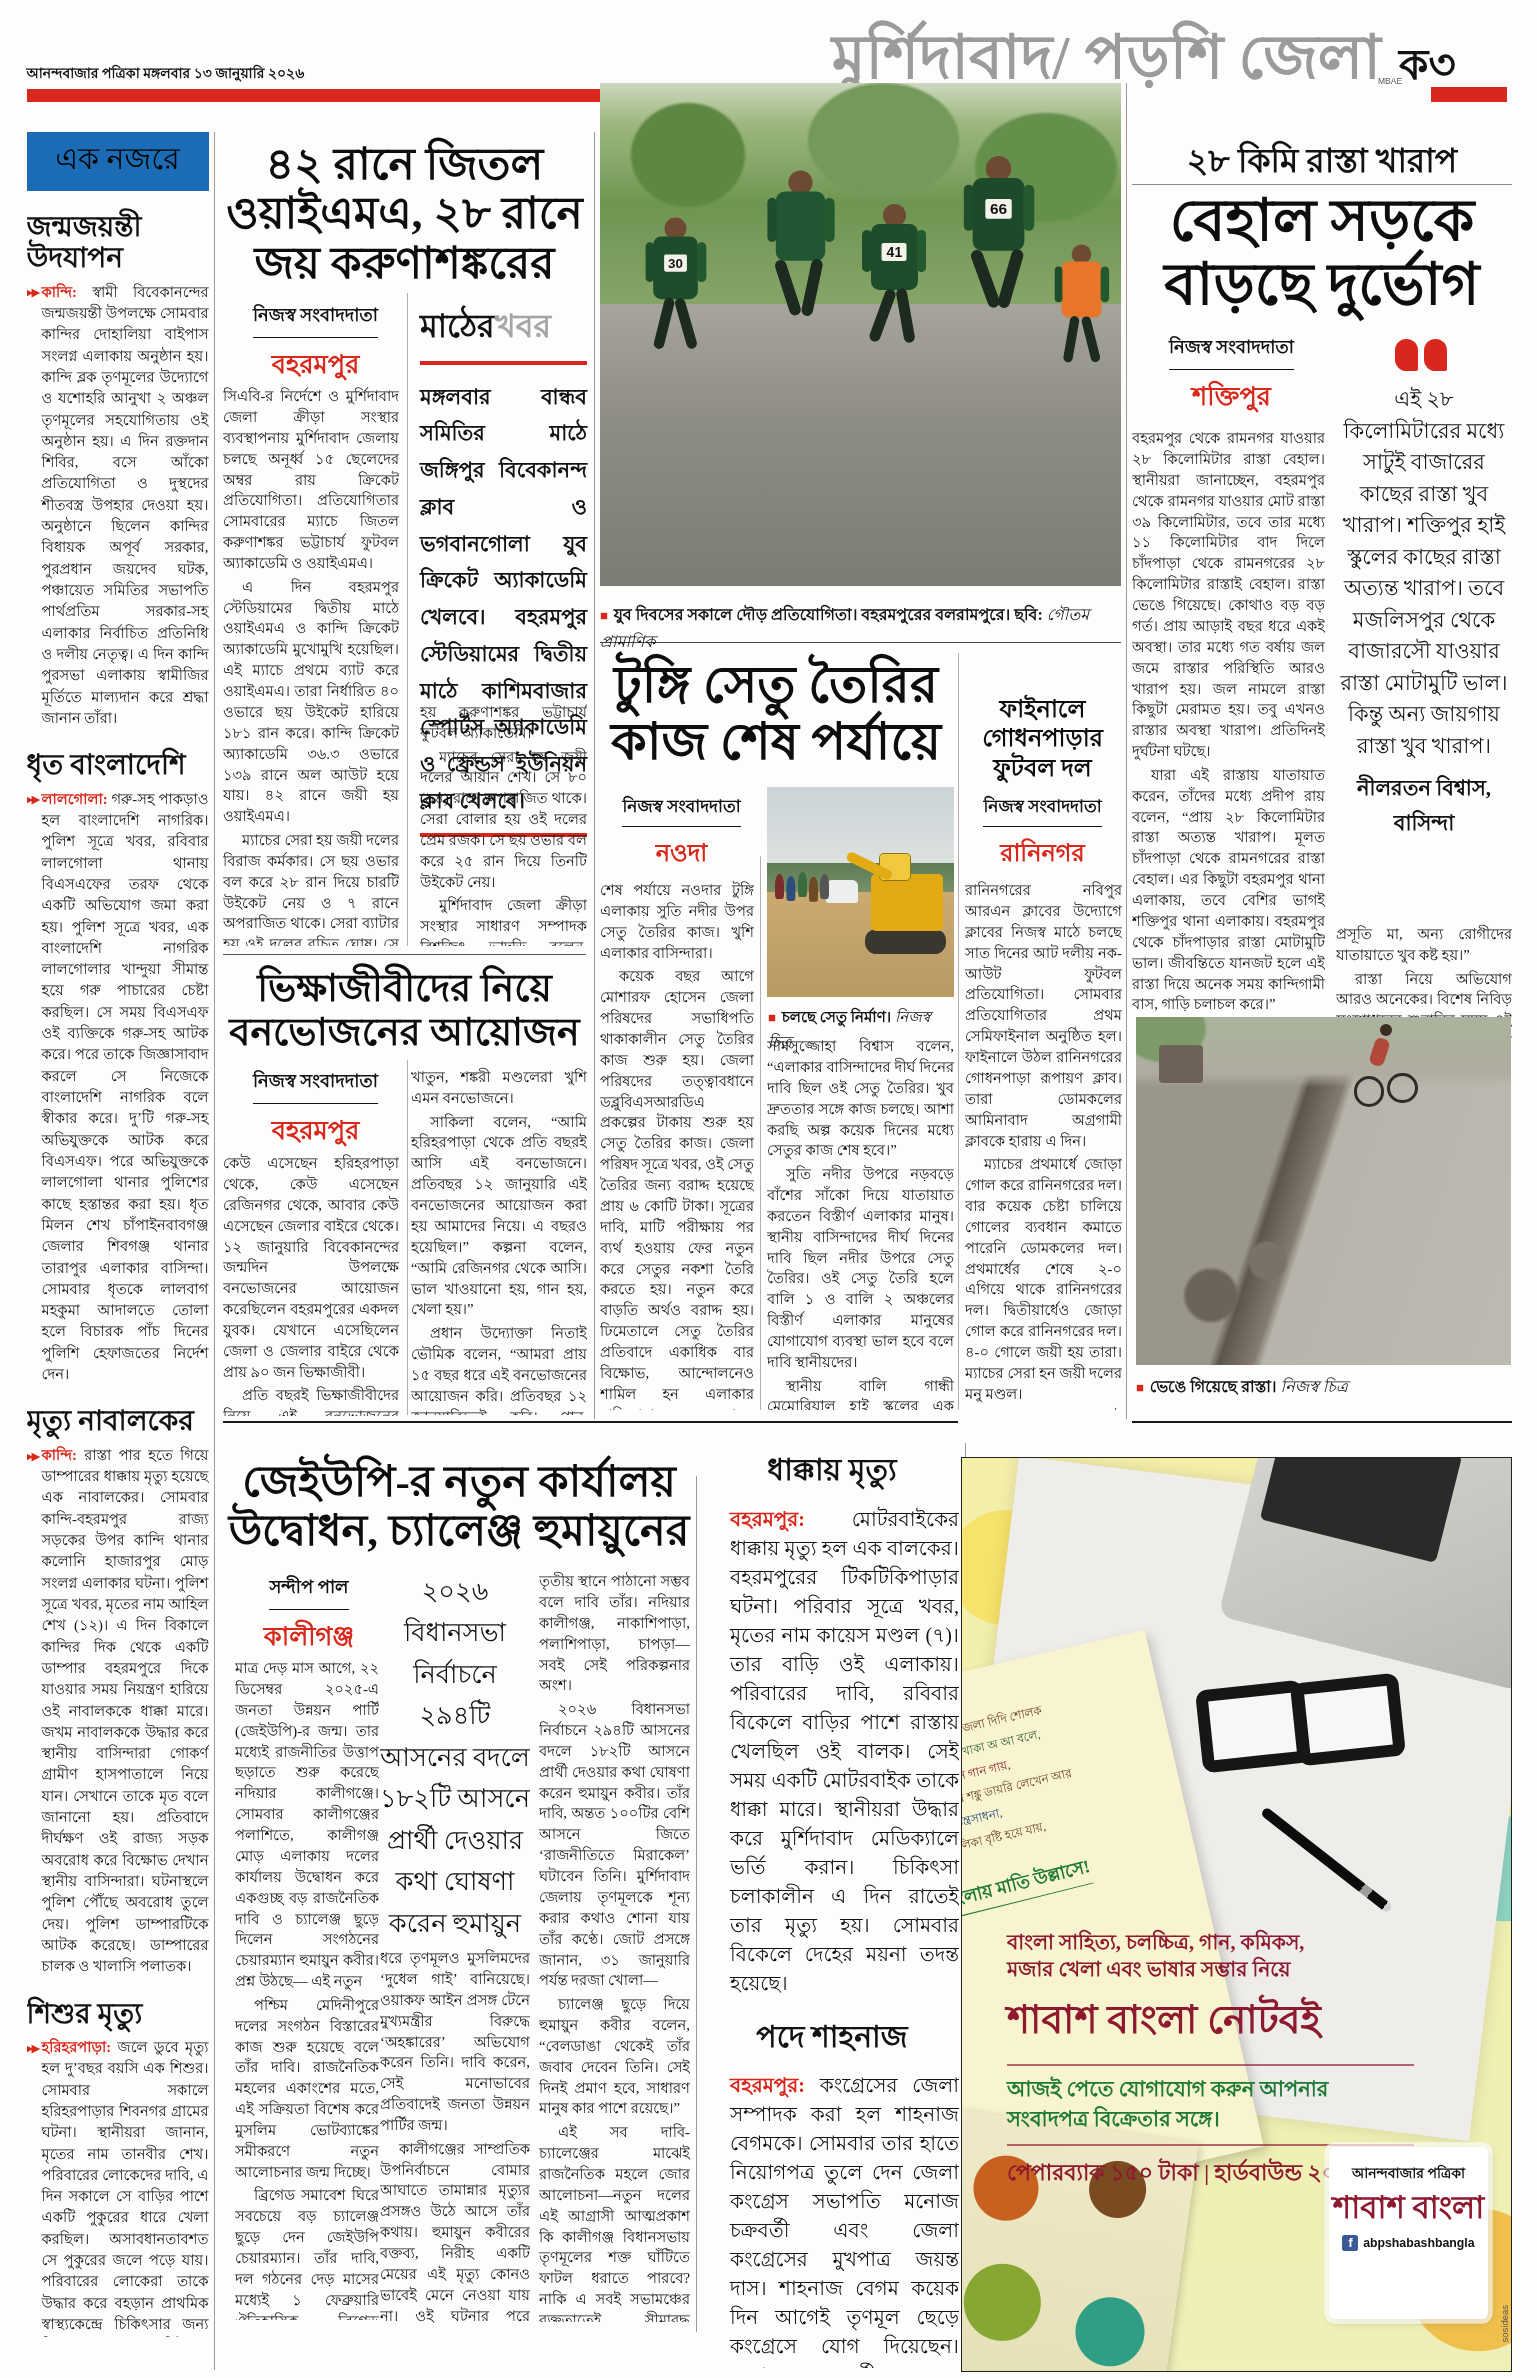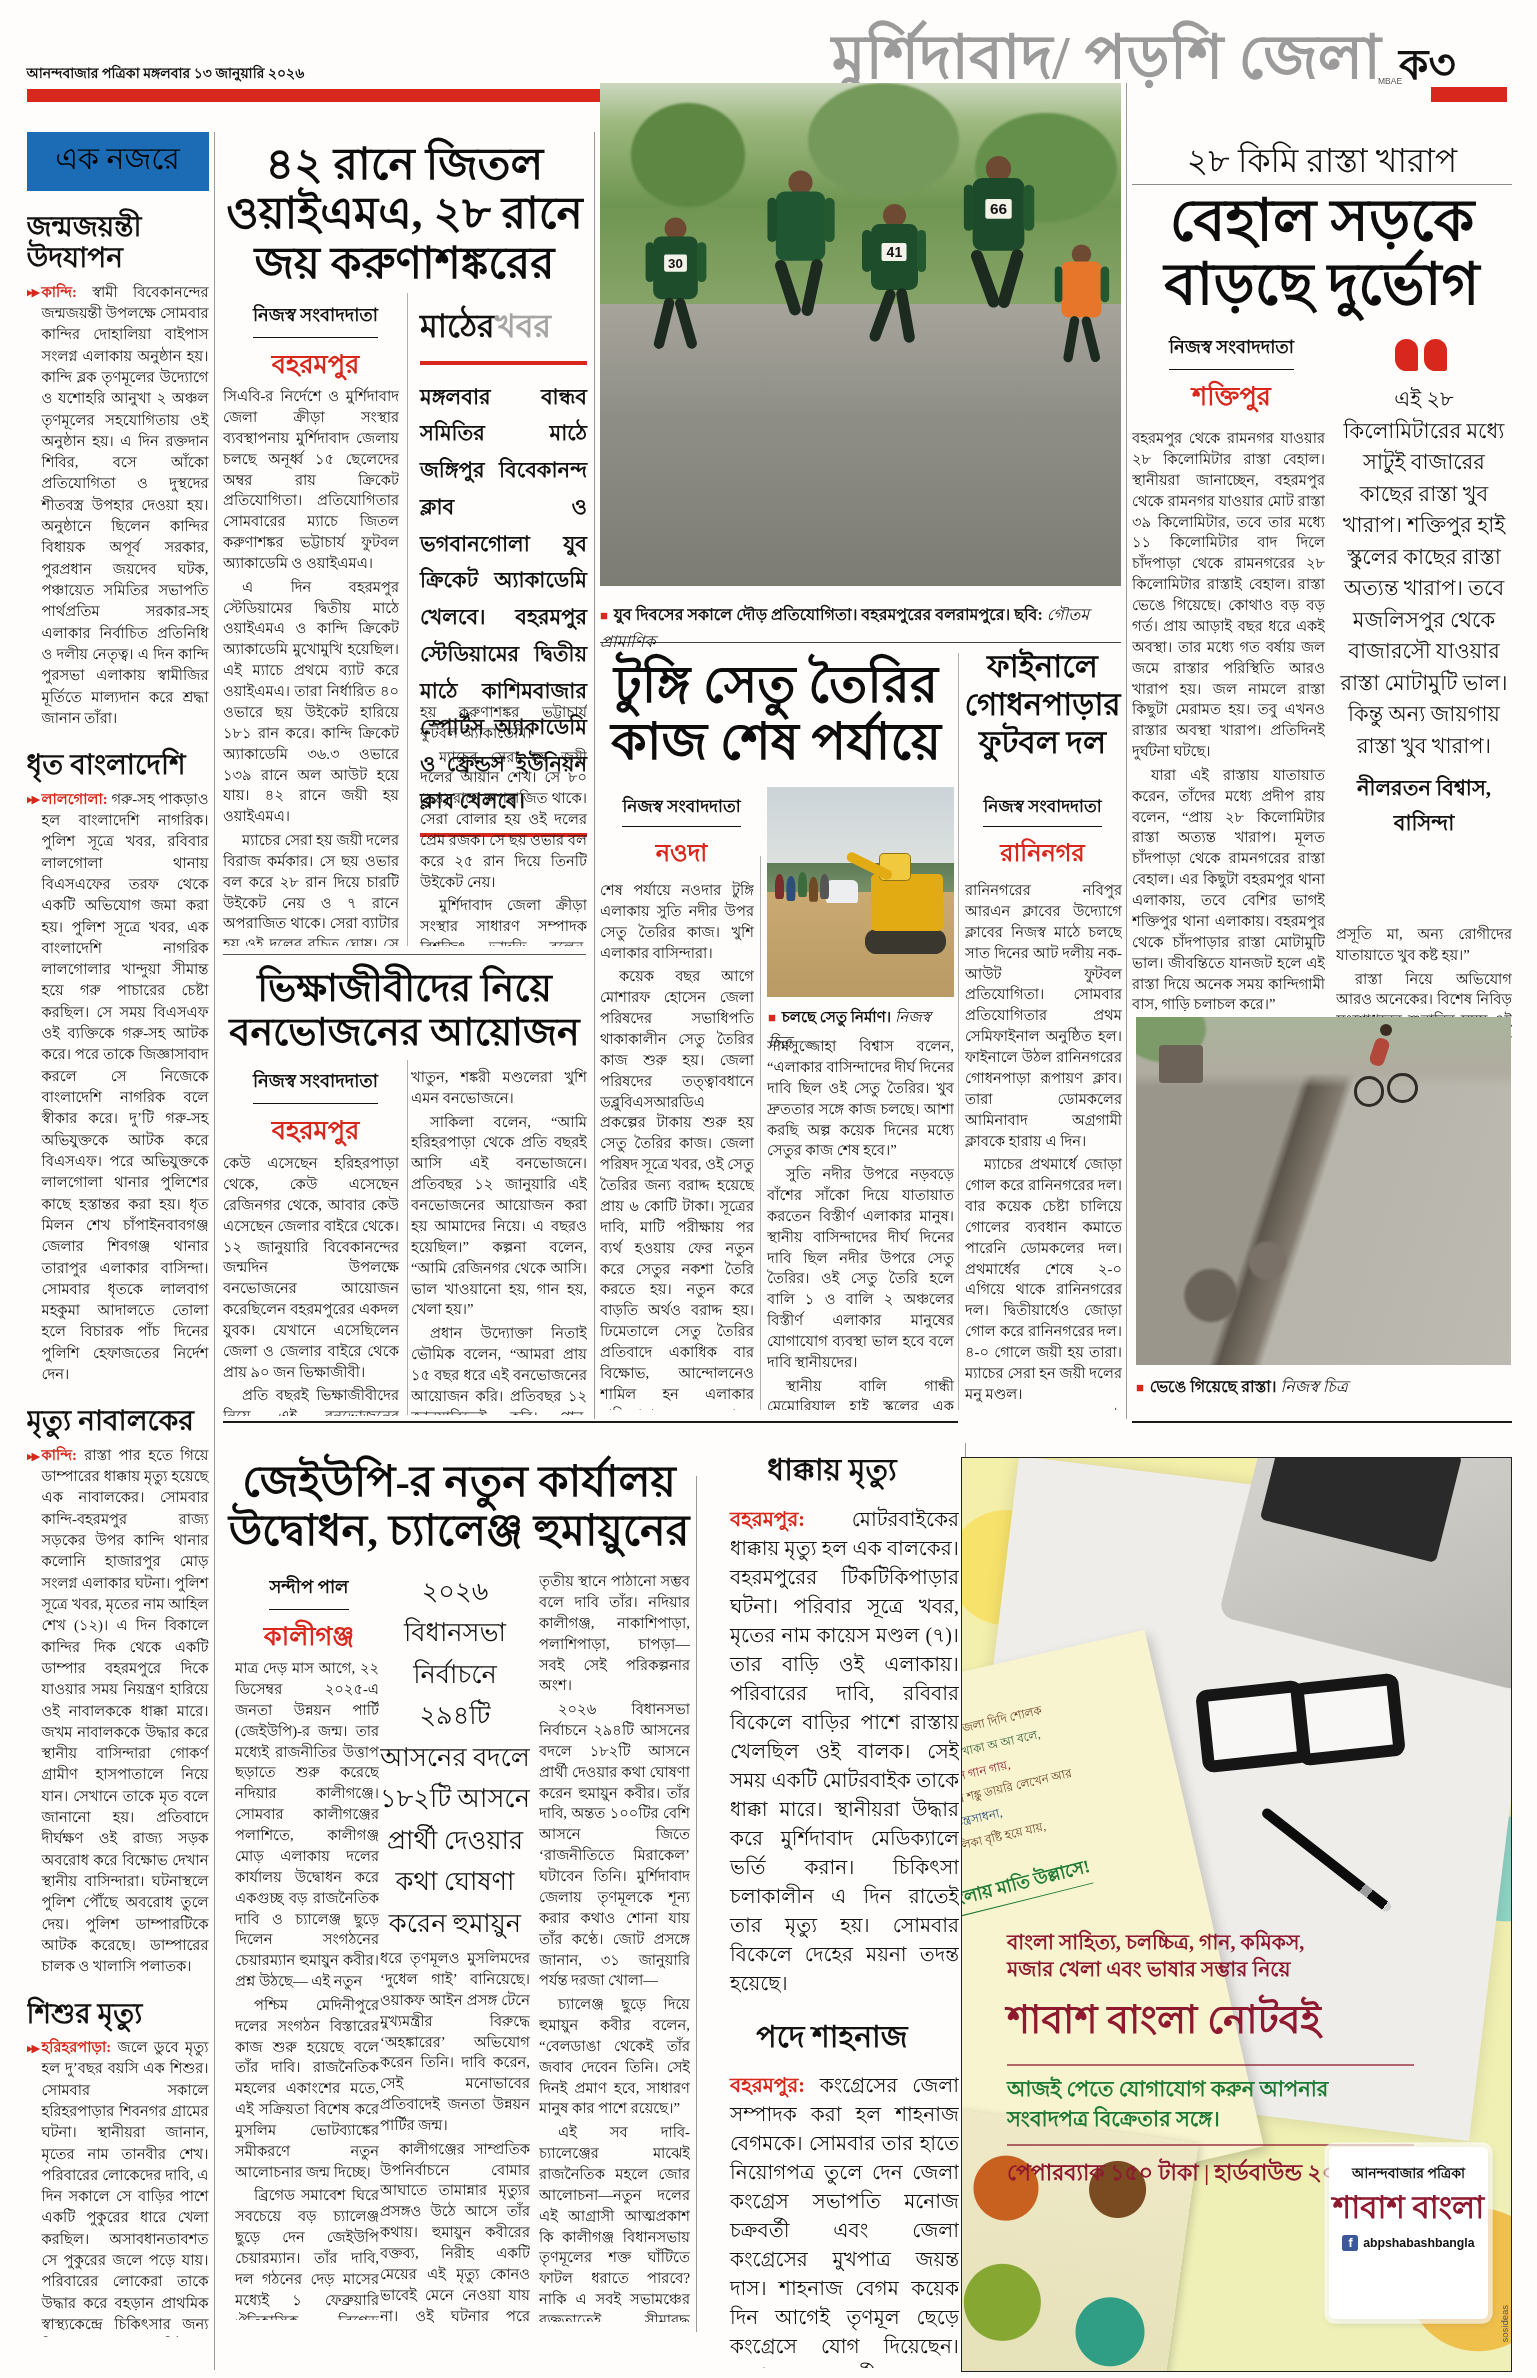--- a/index.html
+++ b/index.html
@@ -4,21 +4,21 @@
 <style>
   html,body{margin:0;padding:0;background:#e8e8e8;}
   #page{position:relative;width:1538px;height:2378px;background:#fffdfb;margin:0 auto;
         font-family:"Liberation Serif","DejaVu Serif",serif;color:#121212;overflow:hidden;}
   .abs{position:absolute;}
   .vrule{position:absolute;width:0.9px;background:#9a9a9a;}
   .hrule{position:absolute;height:1.9px;background:#1a1a1a;}
   .thin{height:0.9px;background:#8a8a8a;}
   
   .headline{font-weight:bold;color:#0d0d0d;text-align:center;letter-spacing:0;}
-  .kicker{font-weight:normal;text-align:center;}
+  .kicker{font-weight:bold;text-align:center;}
   .byline-block{text-align:center;}
   .byline-name{display:inline-block;font-weight:bold;font-size:18px;border-bottom:1.9px solid #111;padding-bottom:4.7px;}
   .dateline{color:#d8271c;font-weight:bold;font-size:25.6px;margin-top:7.6px;}
   .body-col{font-size:14.7px;line-height:1.42;text-align:justify;overflow:hidden;}
   .body-col p{margin:0 0 2.8px 0;text-indent:19px;}
   .body-col p:first-child{text-indent:0;}
   
   #sidebar{left:26.5px;top:132px;width:182px;height:2205px;overflow:hidden;}
   .sb-header{background:#1b6cb4;color:#000000;font-weight:normal;font-size:30px;text-align:center;padding:2.8px 0 5.7px;}
   .sb-title{font-weight:bold;font-size:28px;margin:21px 0 7.6px;line-height:1.1;}
@@ -276,21 +276,21 @@
   </div>
   <div class="abs caption" style="left:768px;top:1005px;width:185px;font-size:15px;">
     <span class="sq">■</span><span>চলছে সেতু নির্মাণ। </span><span class="credit">নিজস্ব চিত্র</span>
   </div>
   <div class="abs body-col" style="left:767px;top:1036px;width:187px;height:374px;">
     <p>সামসুজ্জোহা বিশ্বাস বলেন, “এলাকার বাসিন্দাদের দীর্ঘ দিনের দাবি ছিল ওই সেতু তৈরির। খুব দ্রুততার সঙ্গে কাজ চলছে। আশা করছি অল্প কয়েক দিনের মধ্যে সেতুর কাজ শেষ হবে।”</p>
     <p>সুতি নদীর উপরে নড়বড়ে বাঁশের সাঁকো দিয়ে যাতায়াত করতেন বিস্তীর্ণ এলাকার মানুষ। স্থানীয় বাসিন্দাদের দীর্ঘ দিনের দাবি ছিল নদীর উপরে সেতু তৈরির। ওই সেতু তৈরি হলে বালি ১ ও বালি ২ অঞ্চলের বিস্তীর্ণ এলাকার মানুষের যোগাযোগ ব্যবস্থা ভাল হবে বলে দাবি স্থানীয়দের।</p>
     <p>স্থানীয় বালি গান্ধী মেমোরিয়াল হাই স্কুলের এক শিক্ষাকর্মী আমজাদ হোসেন বলেন, “স্থায়ী সেতু না থাকায় ঘুরপথে যাতায়াত করতে হতো। সেতু তৈরির ফলে যাতায়াতের সুবিধা হবে।” স্থানীয় বাসিন্দা আনোয়ার হোসেন বলেন, “সেতু তৈরির ফলে বিস্তীর্ণ এলাকার মানুষের সুবিধা হবে।”</p>
   </div>
 
-  <div class="abs headline" style="left:963px;top:648px;width:159px;font-size:31px;line-height:1.22;">ফাইনালে গোধনপাড়ার ফুটবল দল</div>
+  <div class="abs headline" style="left:963px;top:695px;width:159px;font-size:24px;line-height:1.22;">ফাইনালে গোধনপাড়ার ফুটবল দল</div>
   <div class="abs byline-block" style="left:967px;top:793px;width:151px;">
     <span class="byline-name" style="font-size:17px;">নিজস্ব সংবাদদাতা</span>
     <div class="dateline" style="font-size:24px;">রানিনগর</div>
   </div>
   <div class="abs body-col" style="left:965px;top:880px;width:157px;height:530px;">
     <p>রানিনগরের নবিপুর আরএন ক্লাবের উদ্যোগে ক্লাবের নিজস্ব মাঠে চলছে সাত দিনের আট দলীয় নক-আউট ফুটবল প্রতিযোগিতা। সোমবার প্রতিযোগিতার প্রথম সেমিফাইনাল অনুষ্ঠিত হল। ফাইনালে উঠল রানিনগরের গোধনপাড়া রূপায়ণ ক্লাব। তারা ডোমকলের আমিনাবাদ অগ্রগামী ক্লাবকে হারায় এ দিন।</p>
     <p>ম্যাচের প্রথমার্ধে জোড়া গোল করে রানিনগরের দল। বার কয়েক চেষ্টা চালিয়ে গোলের ব্যবধান কমাতে পারেনি ডোমকলের দল। প্রথমার্ধের শেষে ২-০ এগিয়ে থাকে রানিনগরের দল। দ্বিতীয়ার্ধেও জোড়া গোল করে রানিনগরের দল। ৪-০ গোলে জয়ী হয় তারা। ম্যাচের সেরা হন জয়ী দলের মনু মণ্ডল।</p>
     <p>খেলা দেখতে মাঠে এসেছিলেন বাবলু সরকার ও বাইদুল মোল্লা। তাঁরা বলেন, “শীতের দুপুরে মাঠে এসে খেলা উপভোগ করলাম। তবে শুরু থেকে শেষ পর্যন্ত একটি দলই ভাল খেলে গেল। দু’টি দলই ভাল খেললে খেলা আরও জমতে পারত।”</p>
 
   </div>

